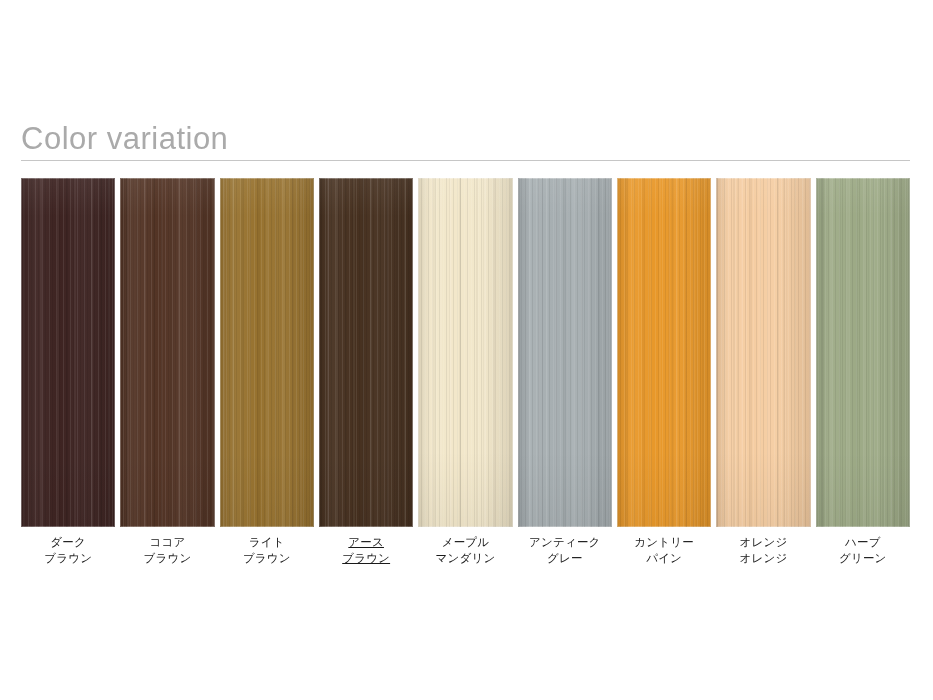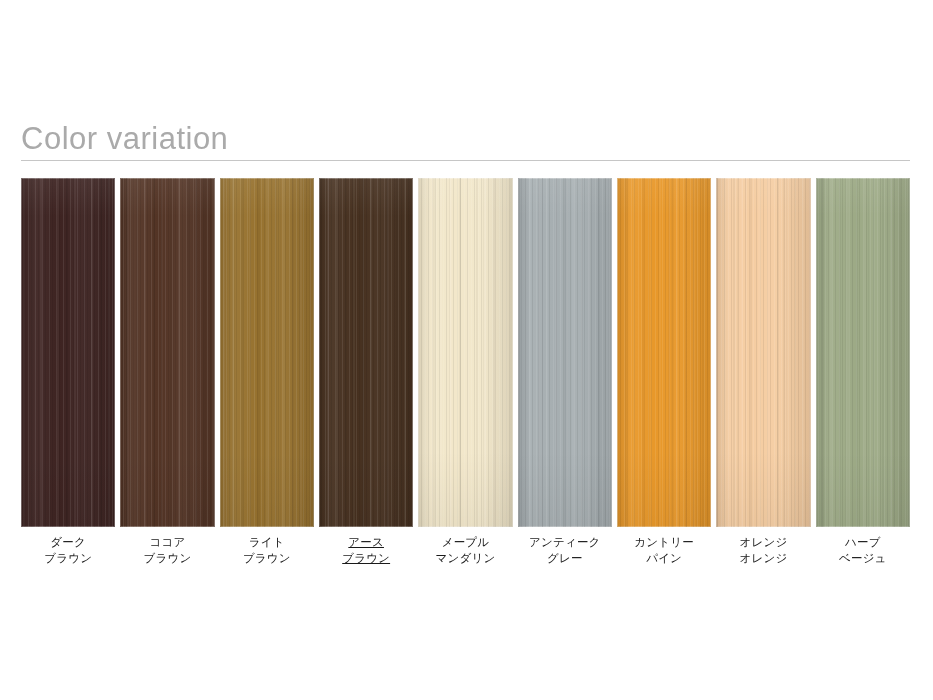--- a/index.html
+++ b/index.html
@@ -220,18 +220,18 @@
           <span class="ln">オレンジ</span>
         </div>
       </div>
       <div class="swatch-col">
         <div class="swatch" style="background-color: rgb(157, 170, 134);">
           <div class="grain" style="background-position: 33px 0px, 57px 0px, 77px 0px, 0px 0px;"></div>
           <div class="sheen"></div>
         </div>
         <div class="label" style="color: rgb(26, 26, 26);">
           <span class="ln">ハーブ</span>
-          <span class="ln">ベージュ</span>
+          <span class="ln">グリーン</span>
         </div>
       </div>
     </div>
 
 </div>
 
 </body></html>

